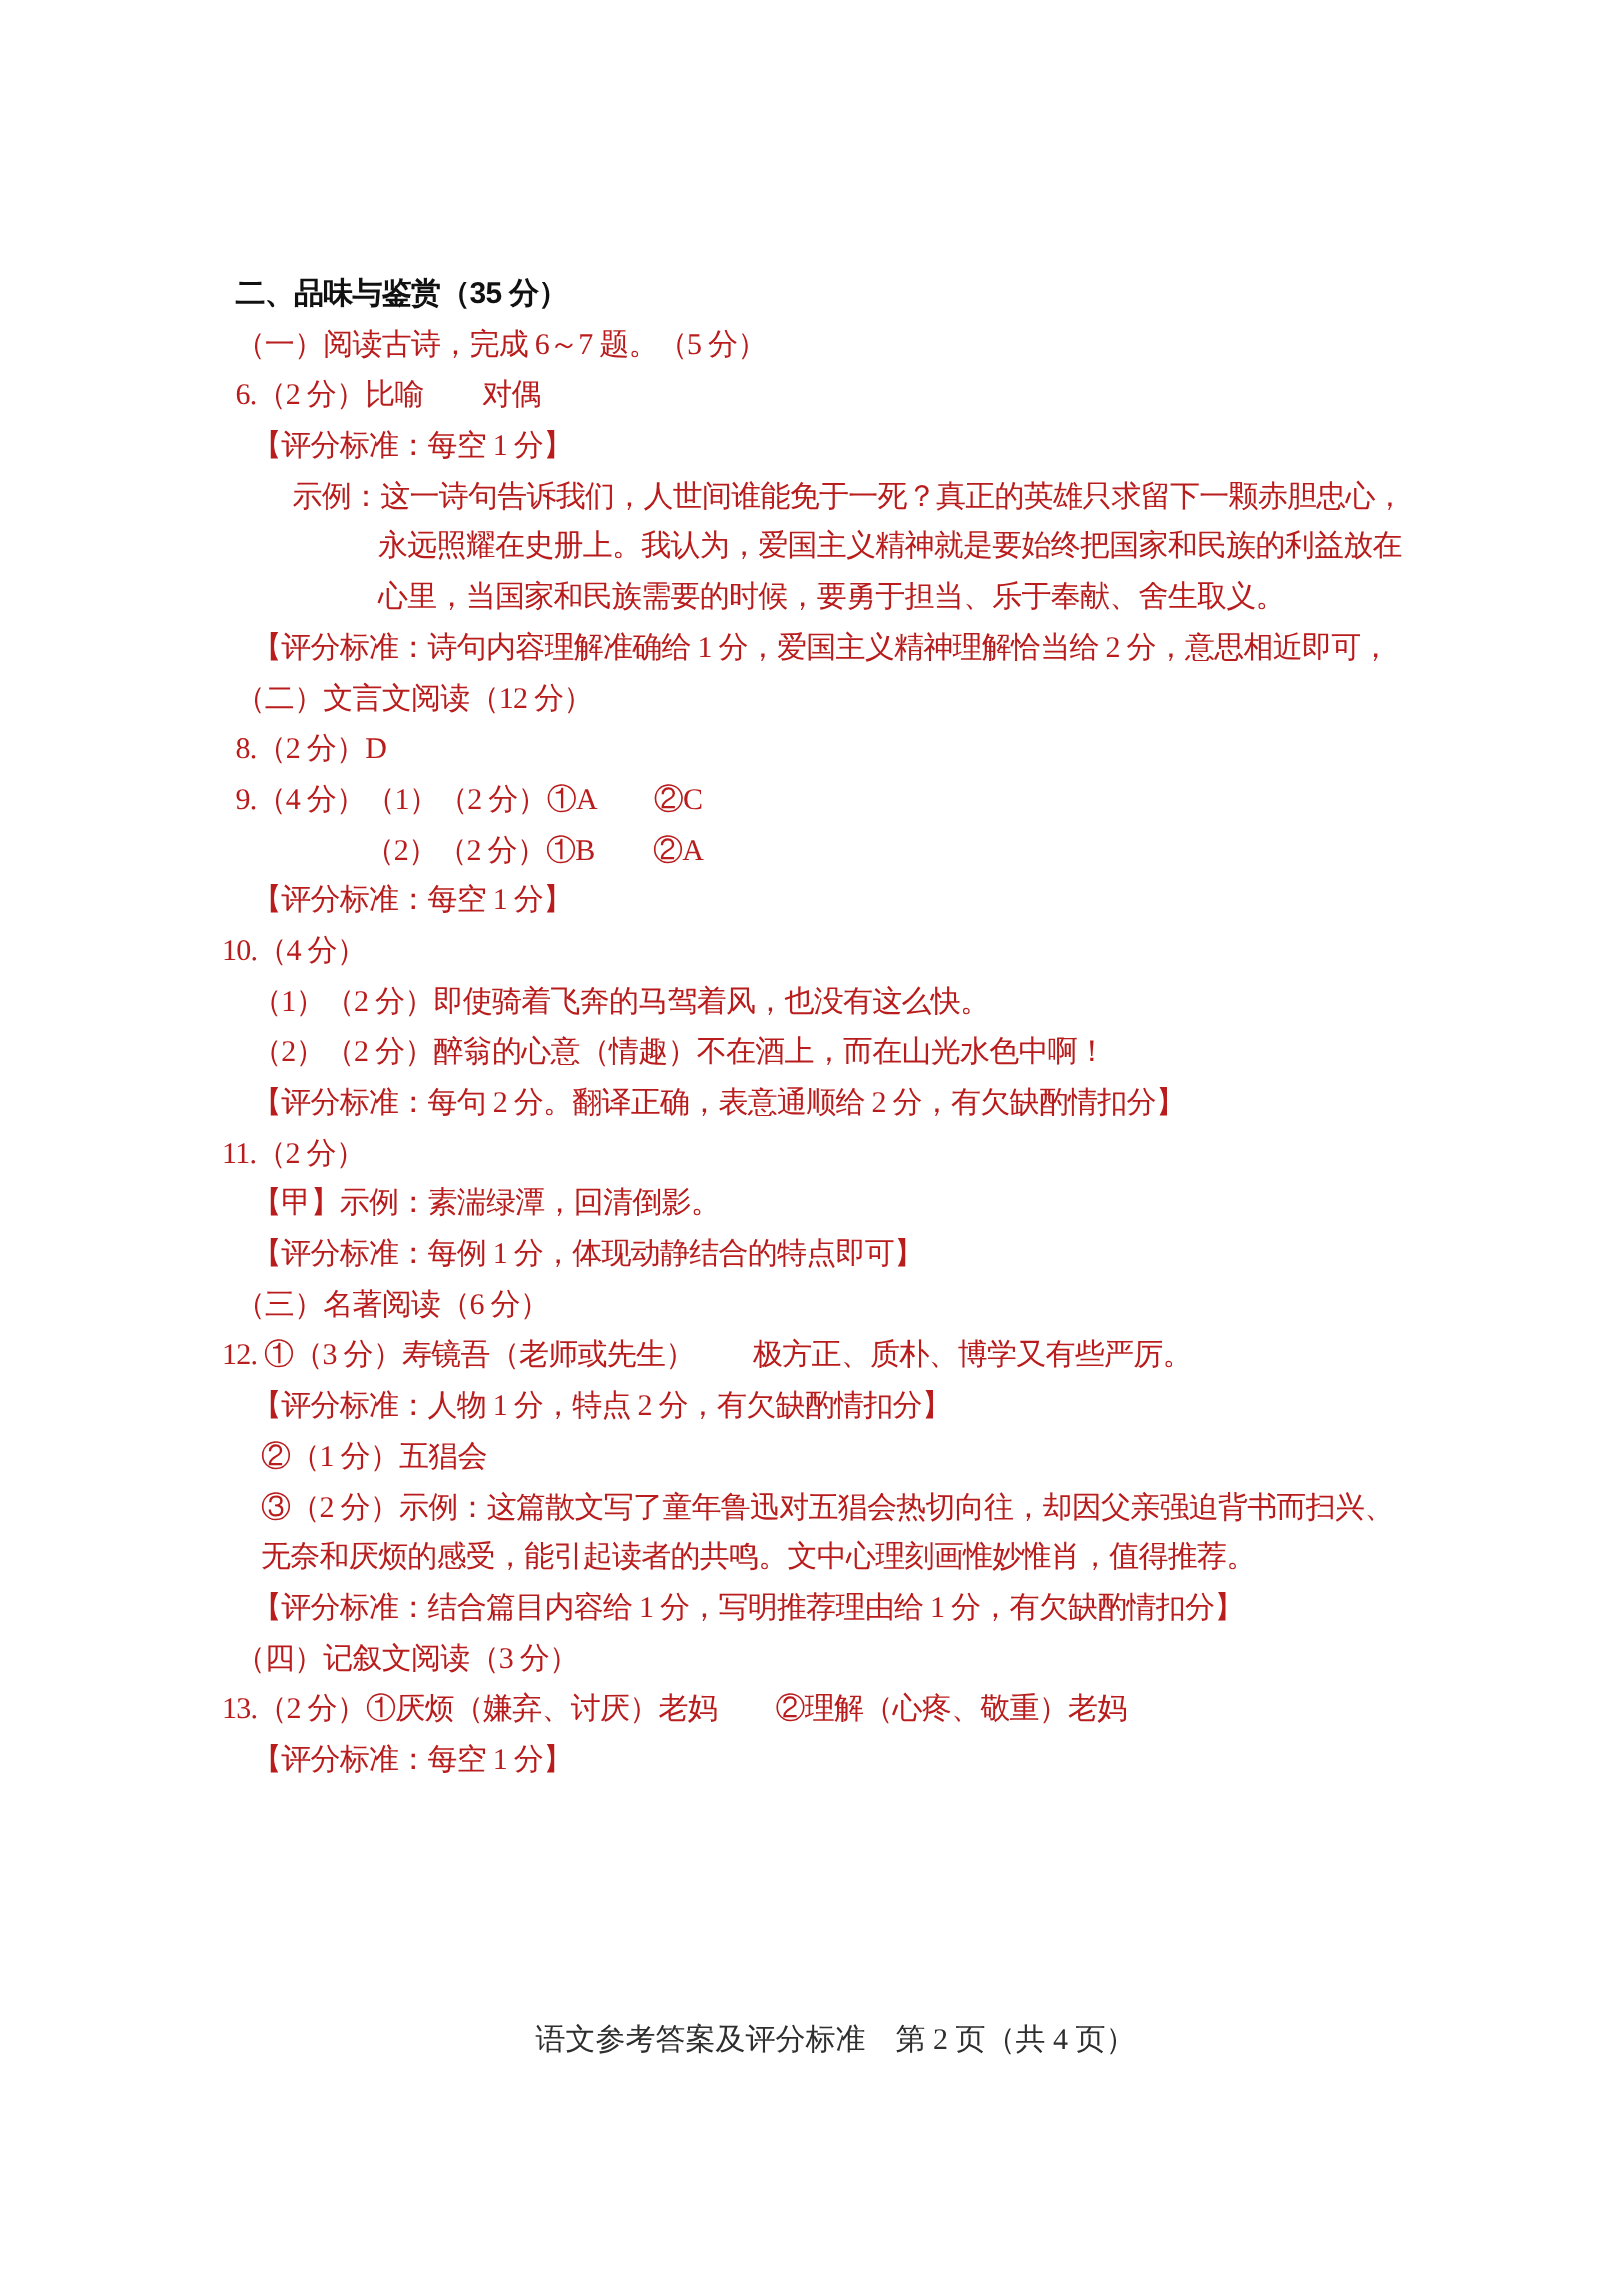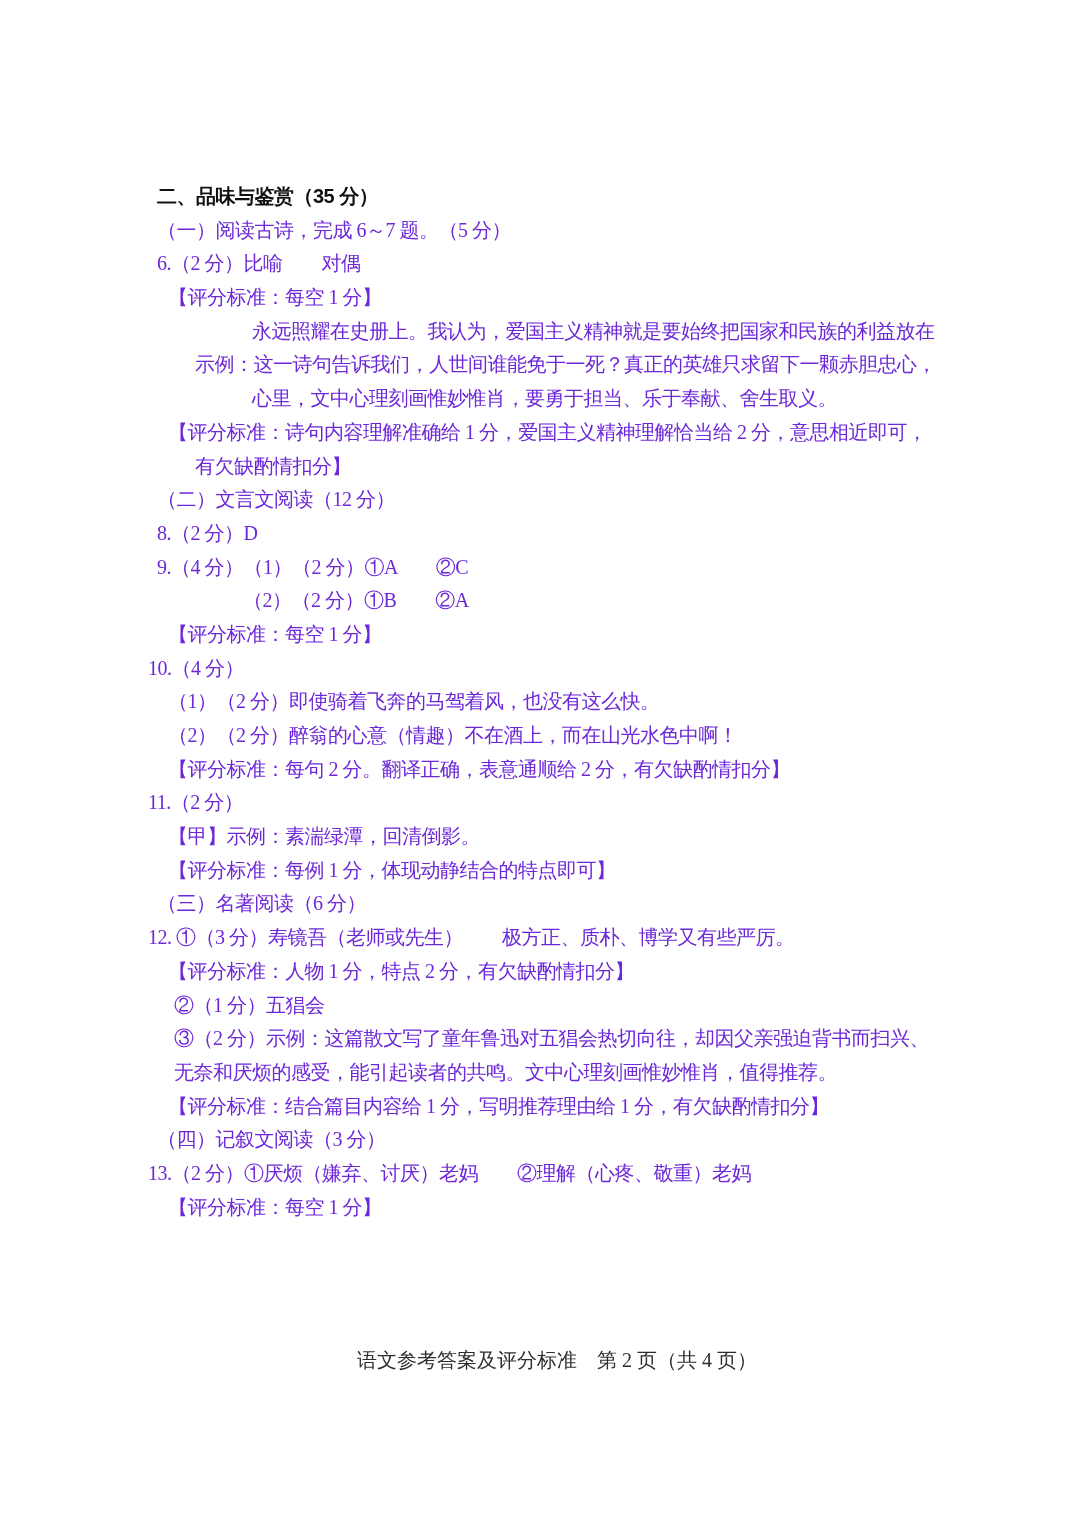--- a/index.html
+++ b/index.html
@@ -25,21 +25,21 @@
     position: absolute;
     left: 148px;
     top: 180px;
     width: 880px;
   }
   .line {
     height: 33.7px;
     line-height: 33.7px;
     font-size: 20px;
     letter-spacing: -0.5px;
-    color: #6d28d9;
+    color: #b91c1c;
     white-space: pre;
   }
   
   .heading {
     padding-left: 9px;
     font-family: "Liberation Sans", "DejaVu Sans", sans-serif;
     font-weight: 700;
     color: #111111;
   }
   .q1      { padding-left: 9px; }    
@@ -69,25 +69,24 @@
 </head>
 <body>
 
 <div class="page">
 
   <main class="content" id="content">
       <div class="line heading">二、品味与鉴赏（35 分）</div>
       <div class="line q1">（一）阅读古诗，完成 6～7 题。（5 分）</div>
       <div class="line q1">6.（2 分）比喻　　对偶</div>
       <div class="line criteria">【评分标准：每空 1 分】</div>
+      <div class="line example">示例：这一诗句告诉我们，人世间谁能免于一死？真正的英雄只求留下一颗赤胆忠心，</div>
       <div class="line cont">永远照耀在史册上。我认为，爱国主义精神就是要始终把国家和民族的利益放在</div>
-      <div class="line example">示例：这一诗句告诉我们，人世间谁能免于一死？真正的英雄只求留下一颗赤胆忠心，</div>
-      <div class="line cont">心里，文中心理刻画惟妙惟肖，要勇于担当、乐于奉献、舍生取义。</div>
+      <div class="line cont">心里，当国家和民族需要的时候，要勇于担当、乐于奉献、舍生取义。</div>
       <div class="line criteria">【评分标准：诗句内容理解准确给 1 分，爱国主义精神理解恰当给 2 分，意思相近即可，</div>
-      <div class="line example">有欠缺酌情扣分】</div>
       <div class="line q1">（二）文言文阅读（12 分）</div>
       <div class="line q1">8.（2 分）D</div>
       <div class="line q1">9.（4 分）（1）（2 分）①A　　②C</div>
       <div class="line sub9">（2）（2 分）①B　　②A</div>
       <div class="line criteria">【评分标准：每空 1 分】</div>
       <div class="line q2">10.（4 分）</div>
       <div class="line criteria">（1）（2 分）即使骑着飞奔的马驾着风，也没有这么快。</div>
       <div class="line criteria">（2）（2 分）醉翁的心意（情趣）不在酒上，而在山光水色中啊！</div>
       <div class="line criteria">【评分标准：每句 2 分。翻译正确，表意通顺给 2 分，有欠缺酌情扣分】</div>
       <div class="line q2">11.（2 分）</div>

